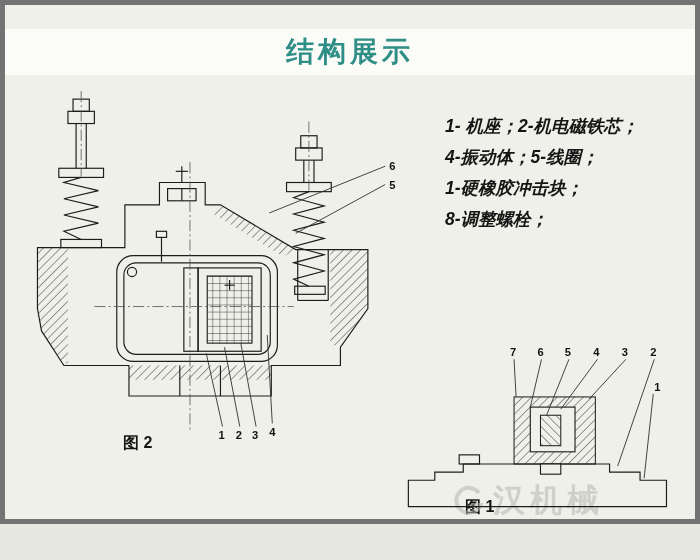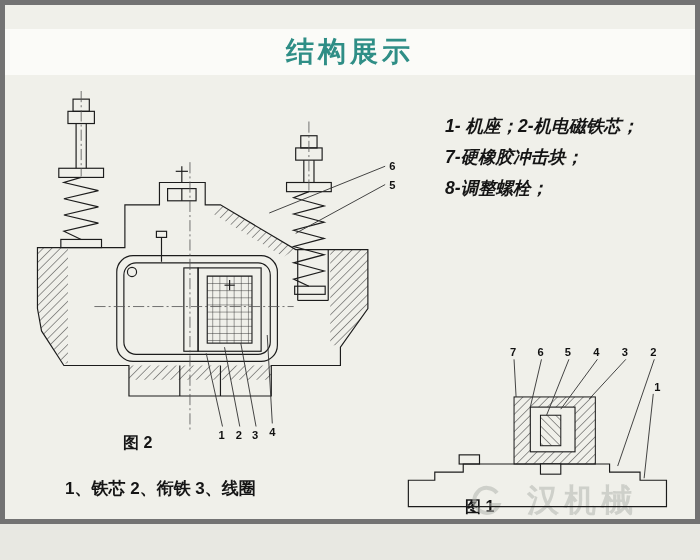--- a/index.html
+++ b/index.html
@@ -14,22 +14,22 @@
   }
   .title{font-size:28px;font-weight:bold;color:#2f8e86;letter-spacing:4px;margin:0;}
   .legend{position:absolute;left:440px;top:106px;font-size:17.5px;font-weight:bold;line-height:31px;white-space:nowrap;font-style:italic;}
   .notes{position:absolute;left:60px;top:468px;font-size:17px;font-weight:bold;line-height:31px;white-space:nowrap;}
   .caption{position:absolute;font-size:16px;font-weight:700;text-align:left;}
   .cap2{left:118px;top:428px;width:100px;}
   .cap1{left:460px;top:492px;width:120px;}
   svg.fig2{position:absolute;left:22px;top:86px;width:392px;height:366px;z-index:2;}
   svg.fig1{position:absolute;left:395px;top:333px;width:285px;height:188px;z-index:2;}
   .watermark{
-    position:absolute;left:464px;top:474px;z-index:1;opacity:.55;
-    display:flex;align-items:center;gap:24px;
+    position:absolute;left:446px;top:474px;z-index:1;opacity:.55;
+    display:flex;align-items:center;gap:8px;
   }
   .wm-text{font-size:32px;font-weight:bold;letter-spacing:5px;color:#b4b6b0;}
   
   .d{stroke:#1c1c1c;fill:none;stroke-width:1.15;stroke-linejoin:miter;}
   .hA{fill:url(#hatchA);stroke:#1c1c1c;stroke-width:1;}
   .hAn{fill:url(#hatchA);stroke:none;}
   .hB{fill:url(#hatchB);stroke:#1c1c1c;stroke-width:1;}
   .bgf{fill:#f0f0ea;stroke:#1c1c1c;stroke-width:1.1;}
   .grid{fill:url(#gridP);stroke:#1c1c1c;stroke-width:1.1;}
   .cl{stroke:#555;stroke-width:.8;fill:none;stroke-dasharray:11 3 2 3;}
@@ -174,21 +174,21 @@
     <text class="num" x="190" y="18">4</text>
     <text class="num" x="218" y="18">3</text>
     <text class="num" x="246" y="18">2</text>
     <text class="num" x="250" y="52">1</text>
   </svg>
 
   <div class="caption cap1">图 1</div>
 
   <div class="legend">
     <div>1-  机座；2-机电磁铁芯；</div>
-    <div>7-硬橡胶冲击块；</div>
+    <div>4-振动体；5-线圈；</div>
+    <div>1-硬橡胶冲击块；</div>
     <div>8-调整螺栓；</div>
   </div>
 
   <div class="notes">
-    <div>1、铁芯 2、衔铁 3、线圈</div>
   </div>
 
 </div>
 
 </body></html>

